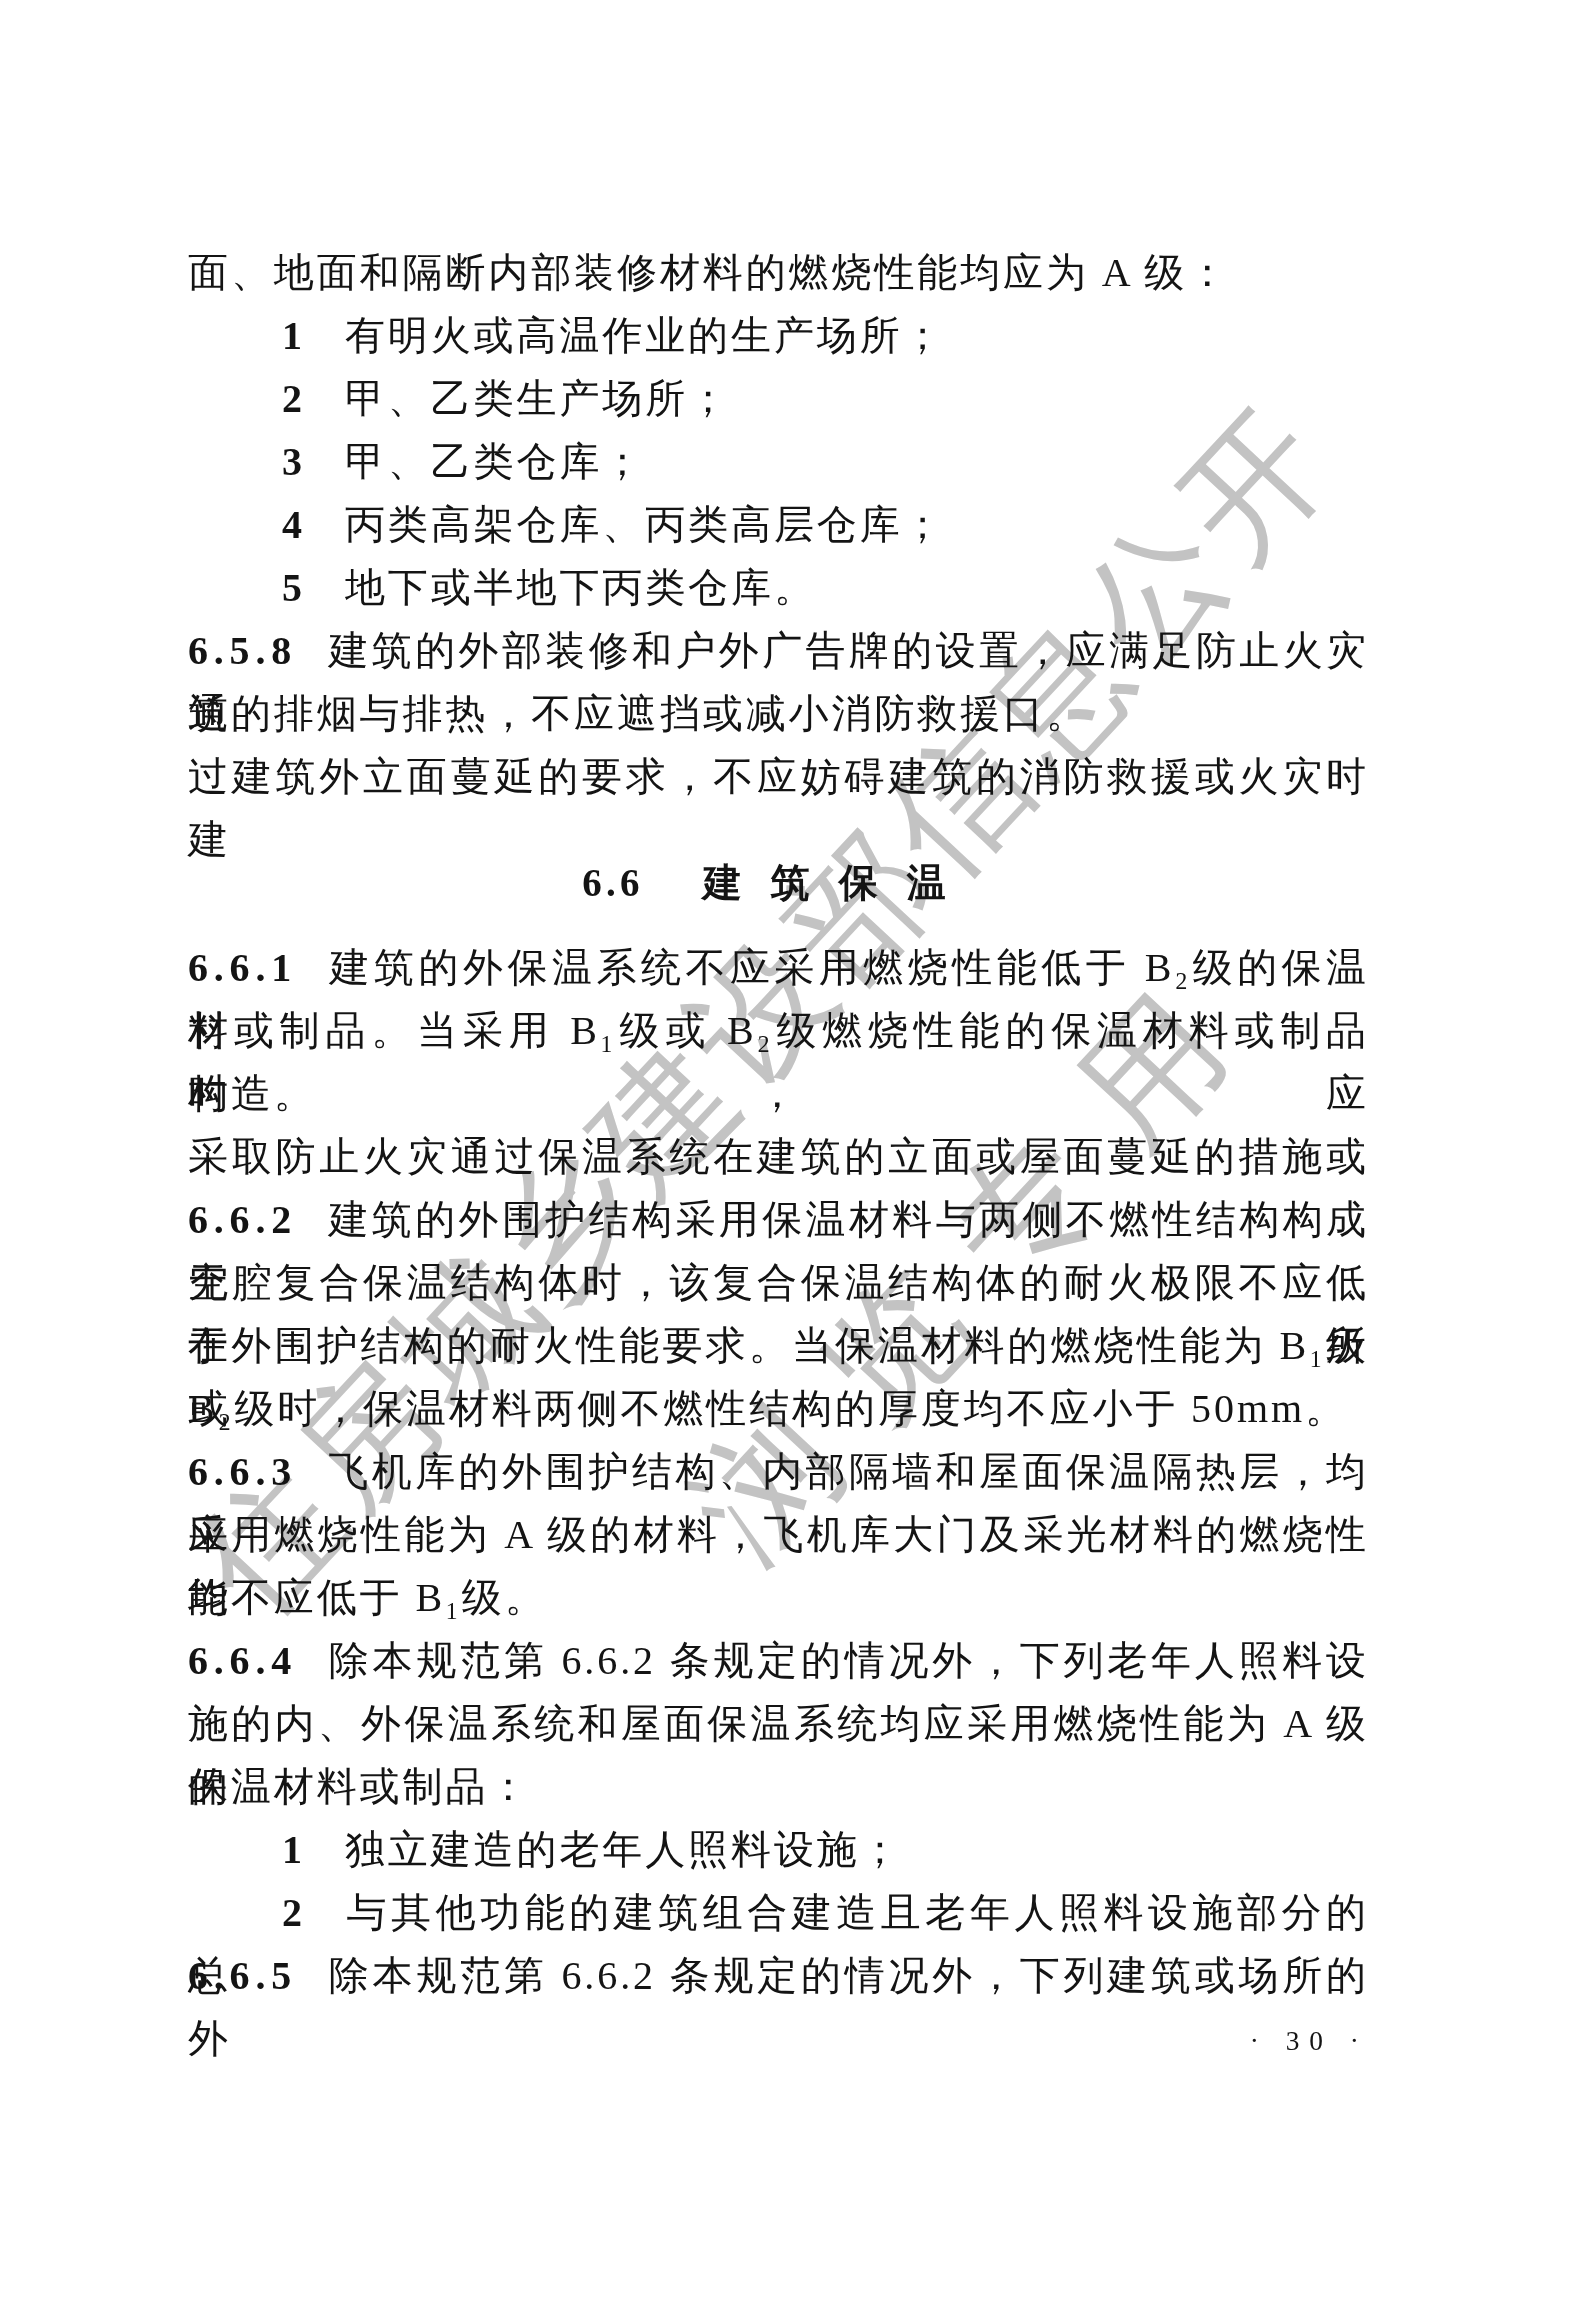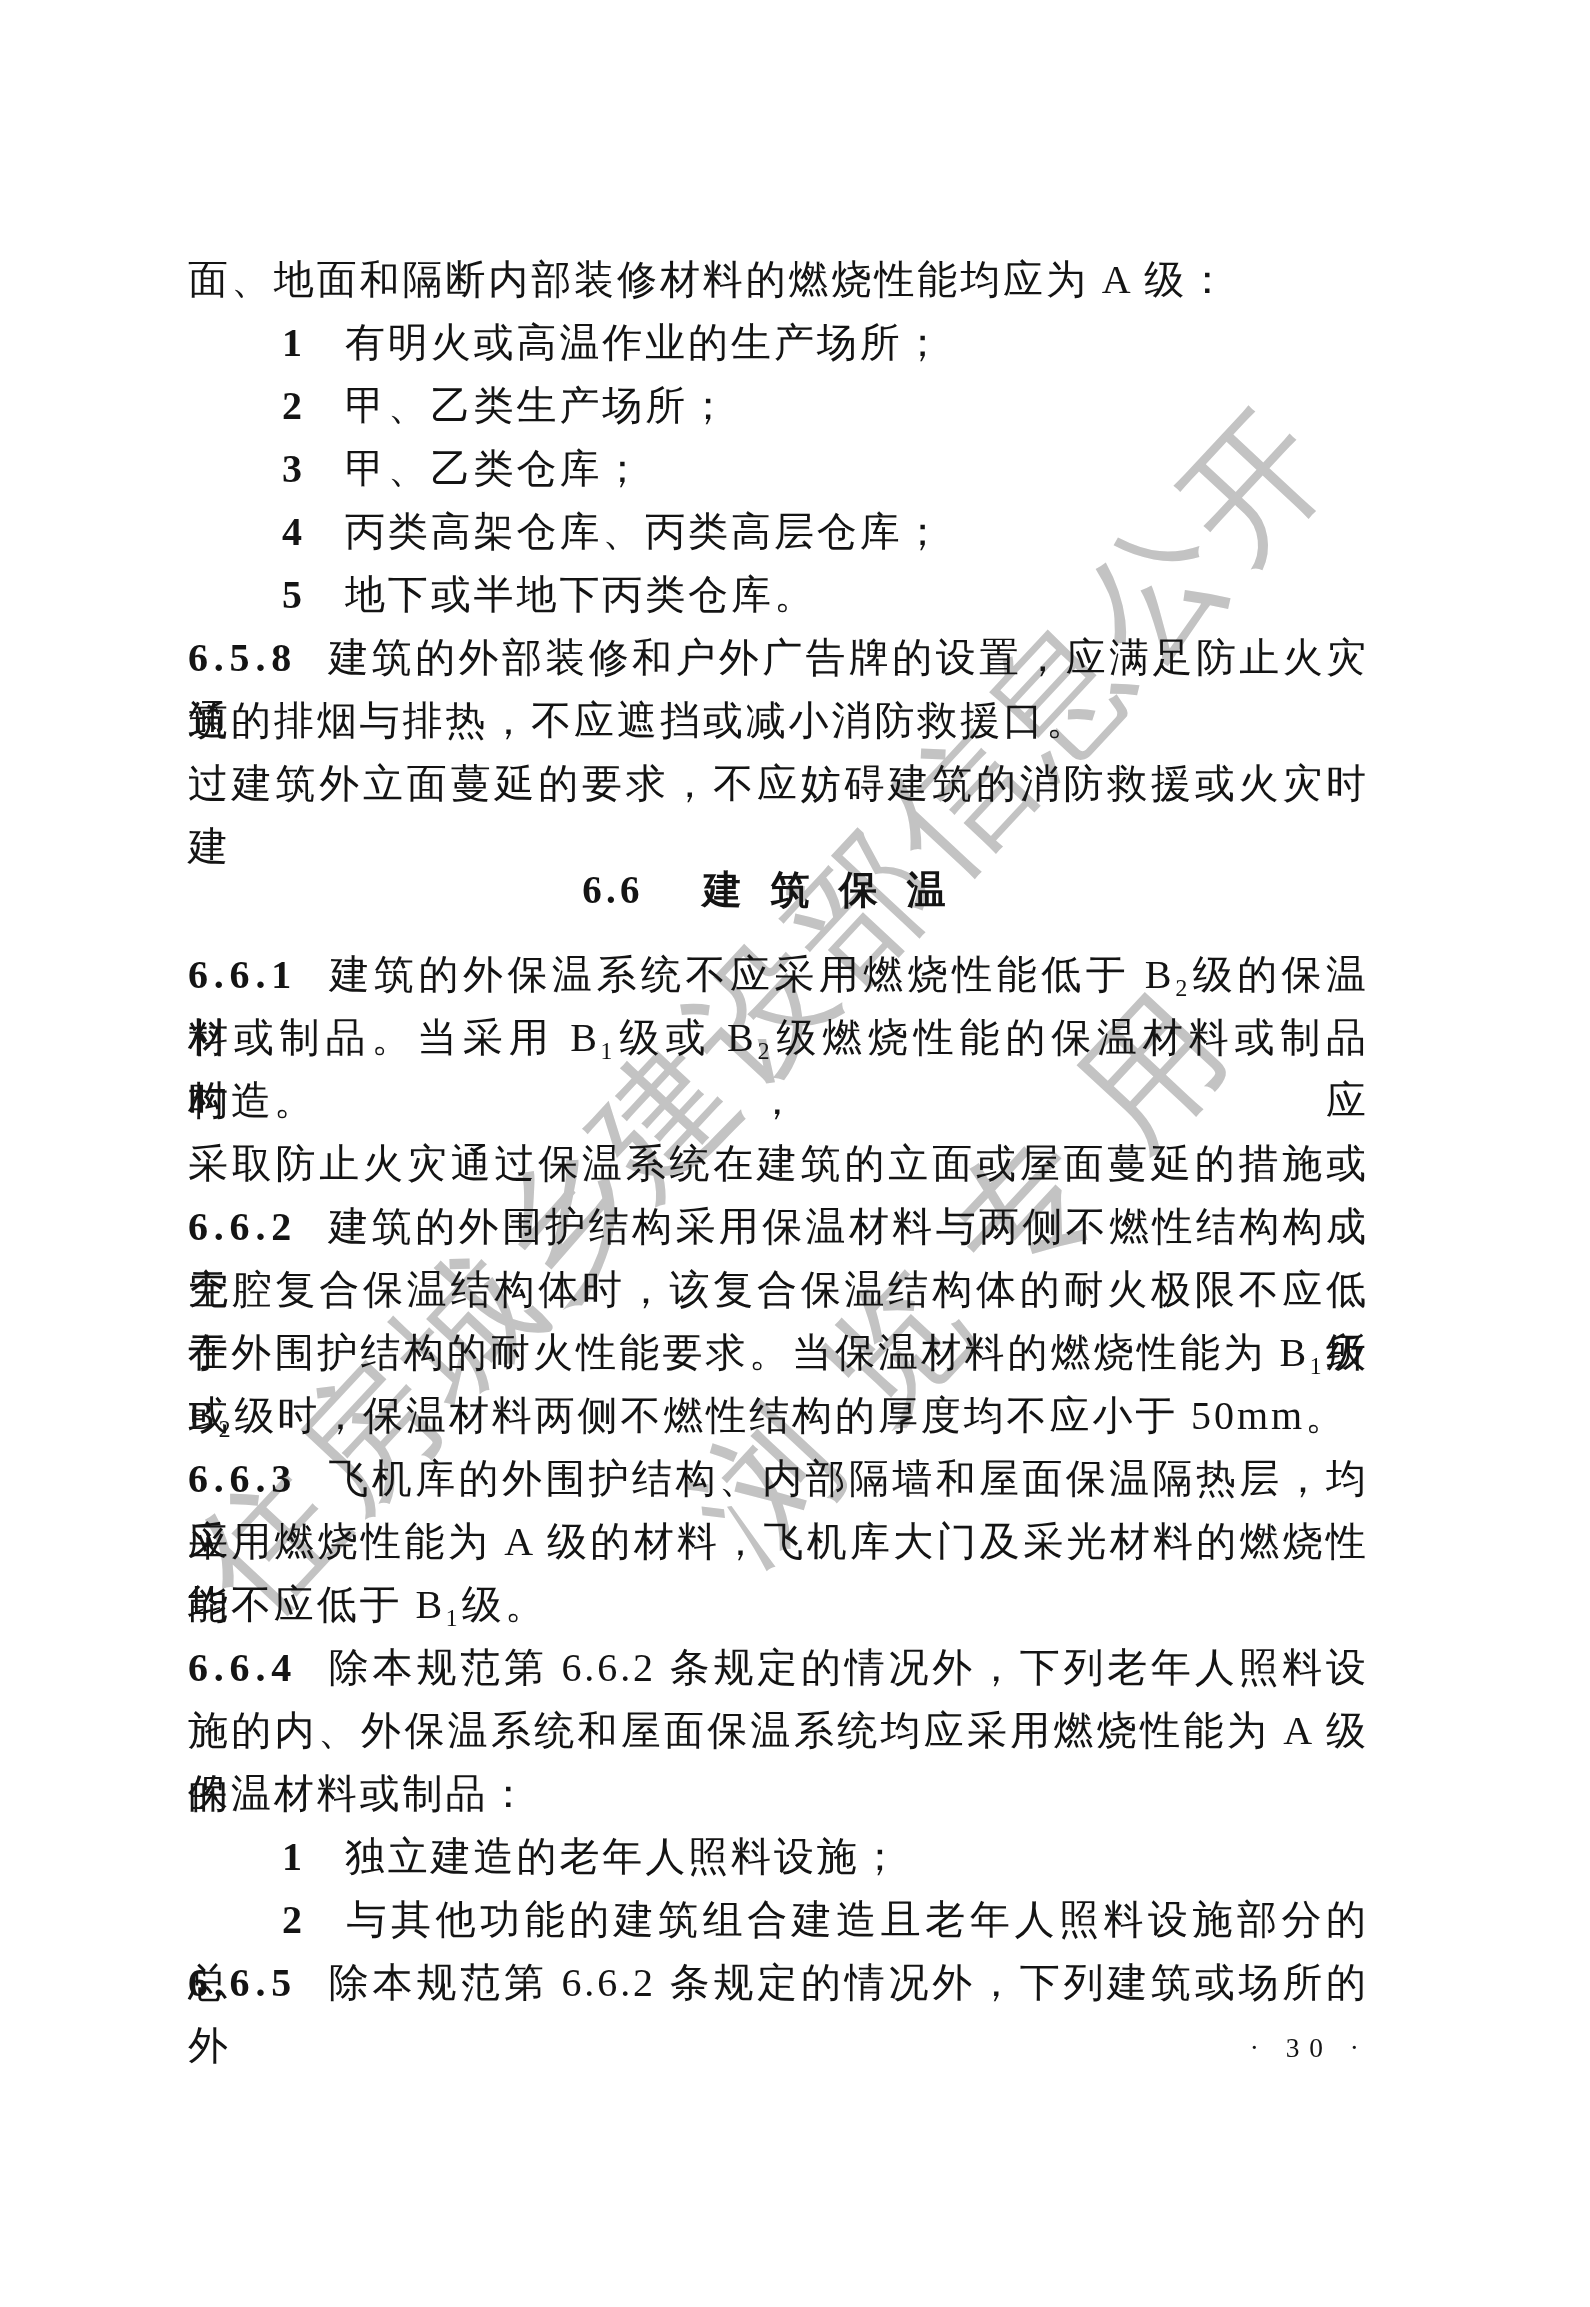--- a/index.html
+++ b/index.html
@@ -35,21 +35,21 @@
     left: 978px;
     top: 1260px;
     font-size: 137px;
     letter-spacing: 51px;
   }
   
   .content {
     position: absolute;
     z-index: 1;
     left: 188px;
-    top: 8px;
+    top: 1px;
     width: 1181px;
     padding-top: 240px;
   }
   .line {
     margin: 0;
     height: 63px;
     line-height: 63px;
     font-size: 40px;
     letter-spacing: 2.9px;
     text-align: justify;

